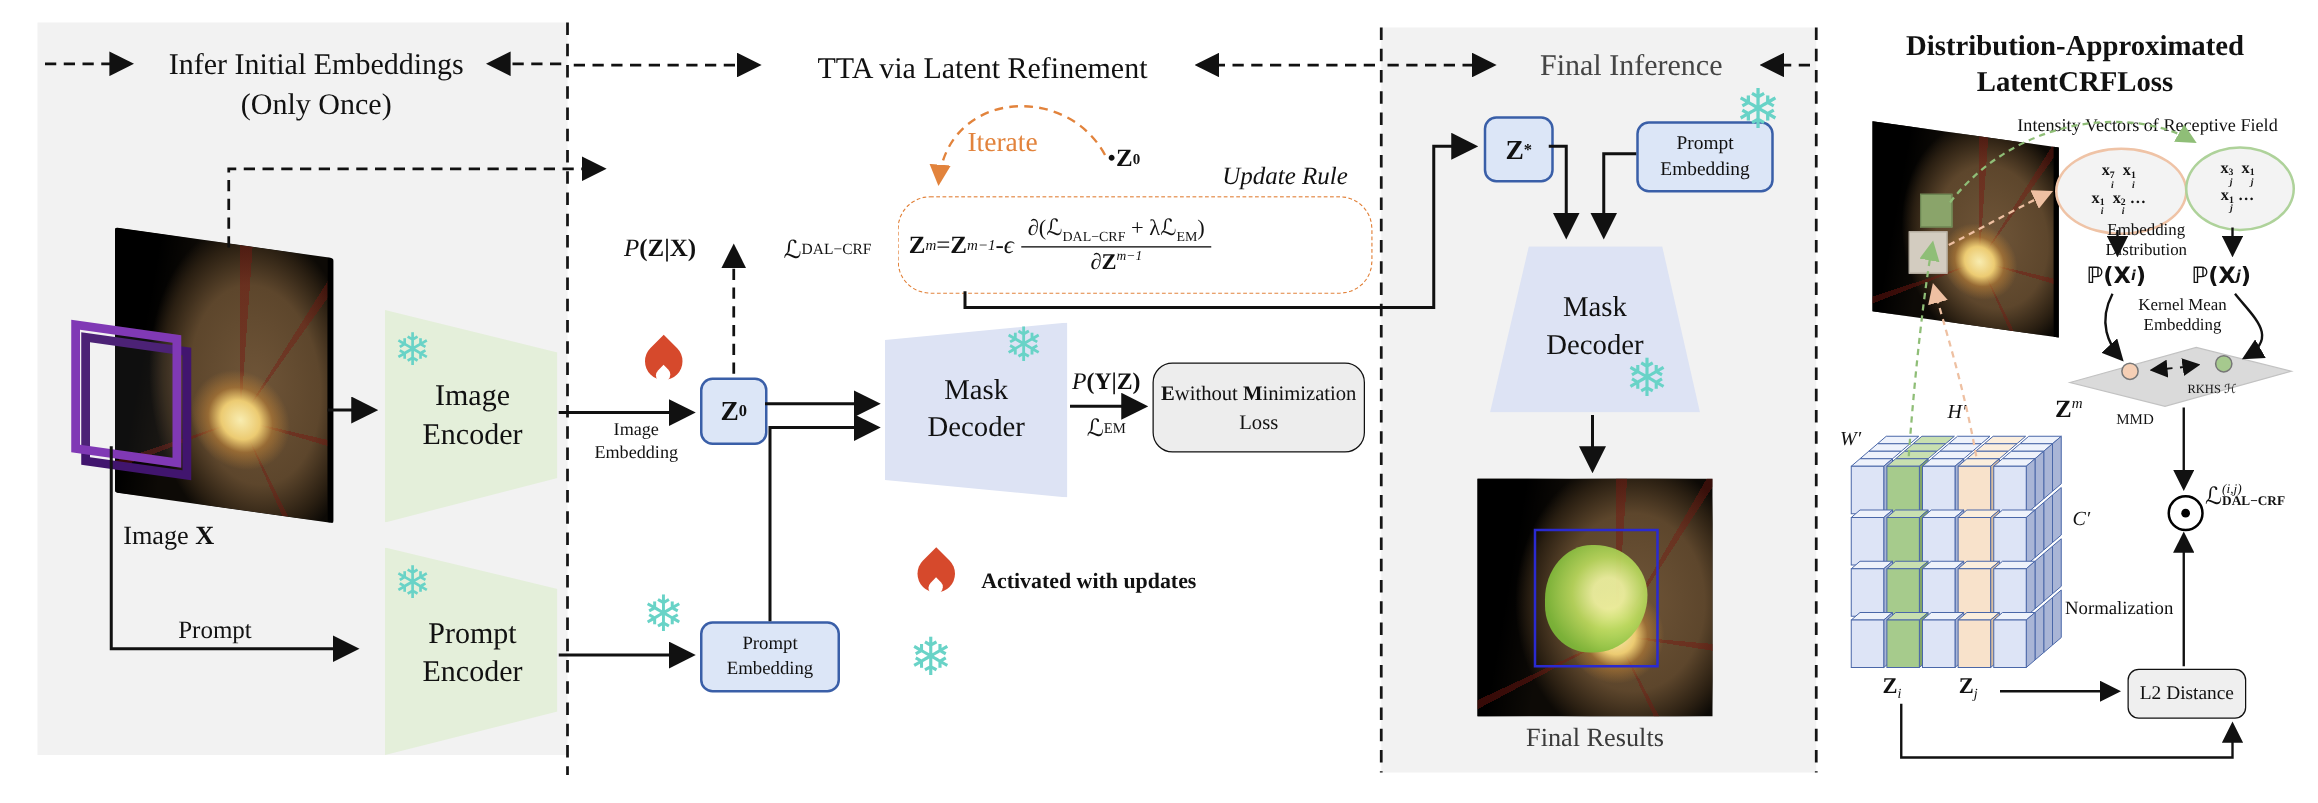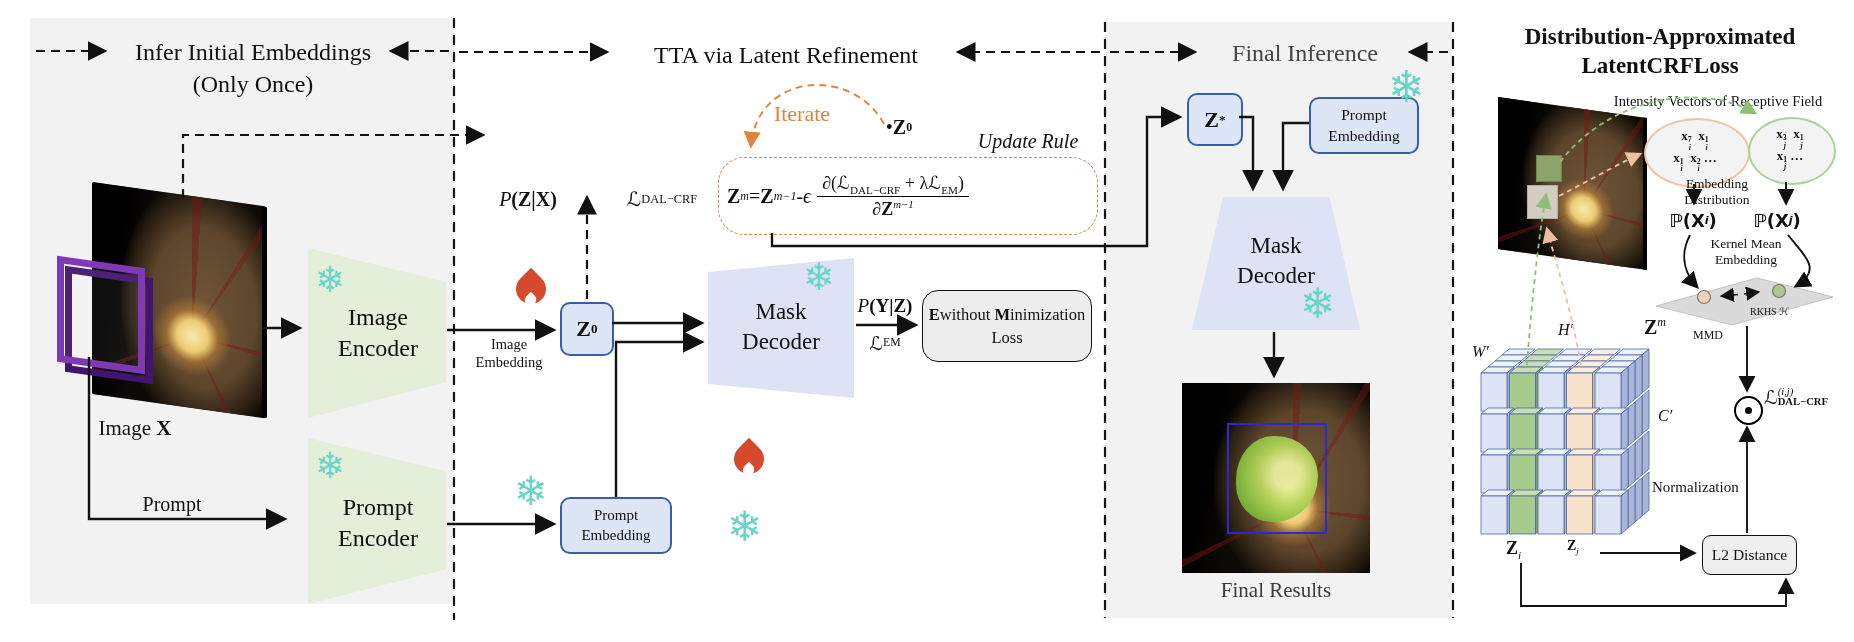--- a/index.html
+++ b/index.html
@@ -238,20 +238,21 @@
     <span class="frac">
       <span class="num"><span>∂(ℒ</span><sub class="s">DAL−CRF</sub><span> + λℒ</span><sub class="s">EM</sub><span>)</span></span>
       <span class="den"><span class="bd">∂Z</span><sup class="s it">m−1</sup></span>
     </span>
   </div>
 
   <div class="flame" style="left:731px;top:438px;width:37px;height:54px;">
       <div class="f1"></div>
       <div class="f3"></div>
     </div>
+  <div class="abs bd" style="left:785px;top:454px;width:240px;height:26px;font-size:17.5px;">Activated with updates</div>
   <div class="abs snow" style="left:727px;top:506px;font-size:42px;">❄</div>
 
   <div class="abs bluebox ctr" style="left:1187px;top:93px;width:52px;height:49px;font-size:22px;">
     <span class="bd">Z</span>
       <sup class="s bd">*</sup>
   </div>
   <div class="abs bluebox col" style="left:1309px;top:97px;width:106px;height:53px;font-size:15.5px;line-height:1.3;">
     <div>Prompt</div>
       <div>Embedding</div>
   </div>
@@ -361,21 +362,21 @@
 
   <div class="abs it" style="left:1472px;top:343px;width:30px;height:20px;font-size:16px;">W′</div>
   <div class="abs it" style="left:1558px;top:321px;width:30px;height:20px;font-size:16px;">H′</div>
   <div class="abs" style="left:1644px;top:315px;width:44px;height:24px;font-size:20px;">
     <span class="bd">Z</span><sup class="s it">m</sup>
   </div>
   <div class="abs it" style="left:1658px;top:407px;width:30px;height:20px;font-size:16px;">C′</div>
   <div class="abs" style="left:1506px;top:538px;width:34px;height:24px;font-size:18px;">
     <span class="bd">Z</span><sub class="s it">i</sub>
   </div>
-  <div class="abs" style="left:1567px;top:538px;width:34px;height:24px;font-size:14px;">
+  <div class="abs" style="left:1567px;top:538px;width:34px;height:24px;font-size:18px;">
     <span class="bd">Z</span><sub class="s it">j</sub>
   </div>
   <div class="abs" style="left:1652px;top:479px;width:94px;height:20px;font-size:15px;">Normalization</div>
   <div class="abs box ctr" style="left:1702px;top:535px;width:93px;height:38px;font-size:15.5px;border-radius:9px;background:#efefef;">L2 Distance</div>
 
   <svg class="abs" style="left:0;top:0;pointer-events:none;" width="1854" height="642">
     <defs>
       <marker id="mB" markerWidth="9" markerHeight="9" refX="7.5" refY="4.5" orient="auto">
           <path d="M0,0 L9,4.5 L0,9 z" fill="#111"></path>
         </marker>

